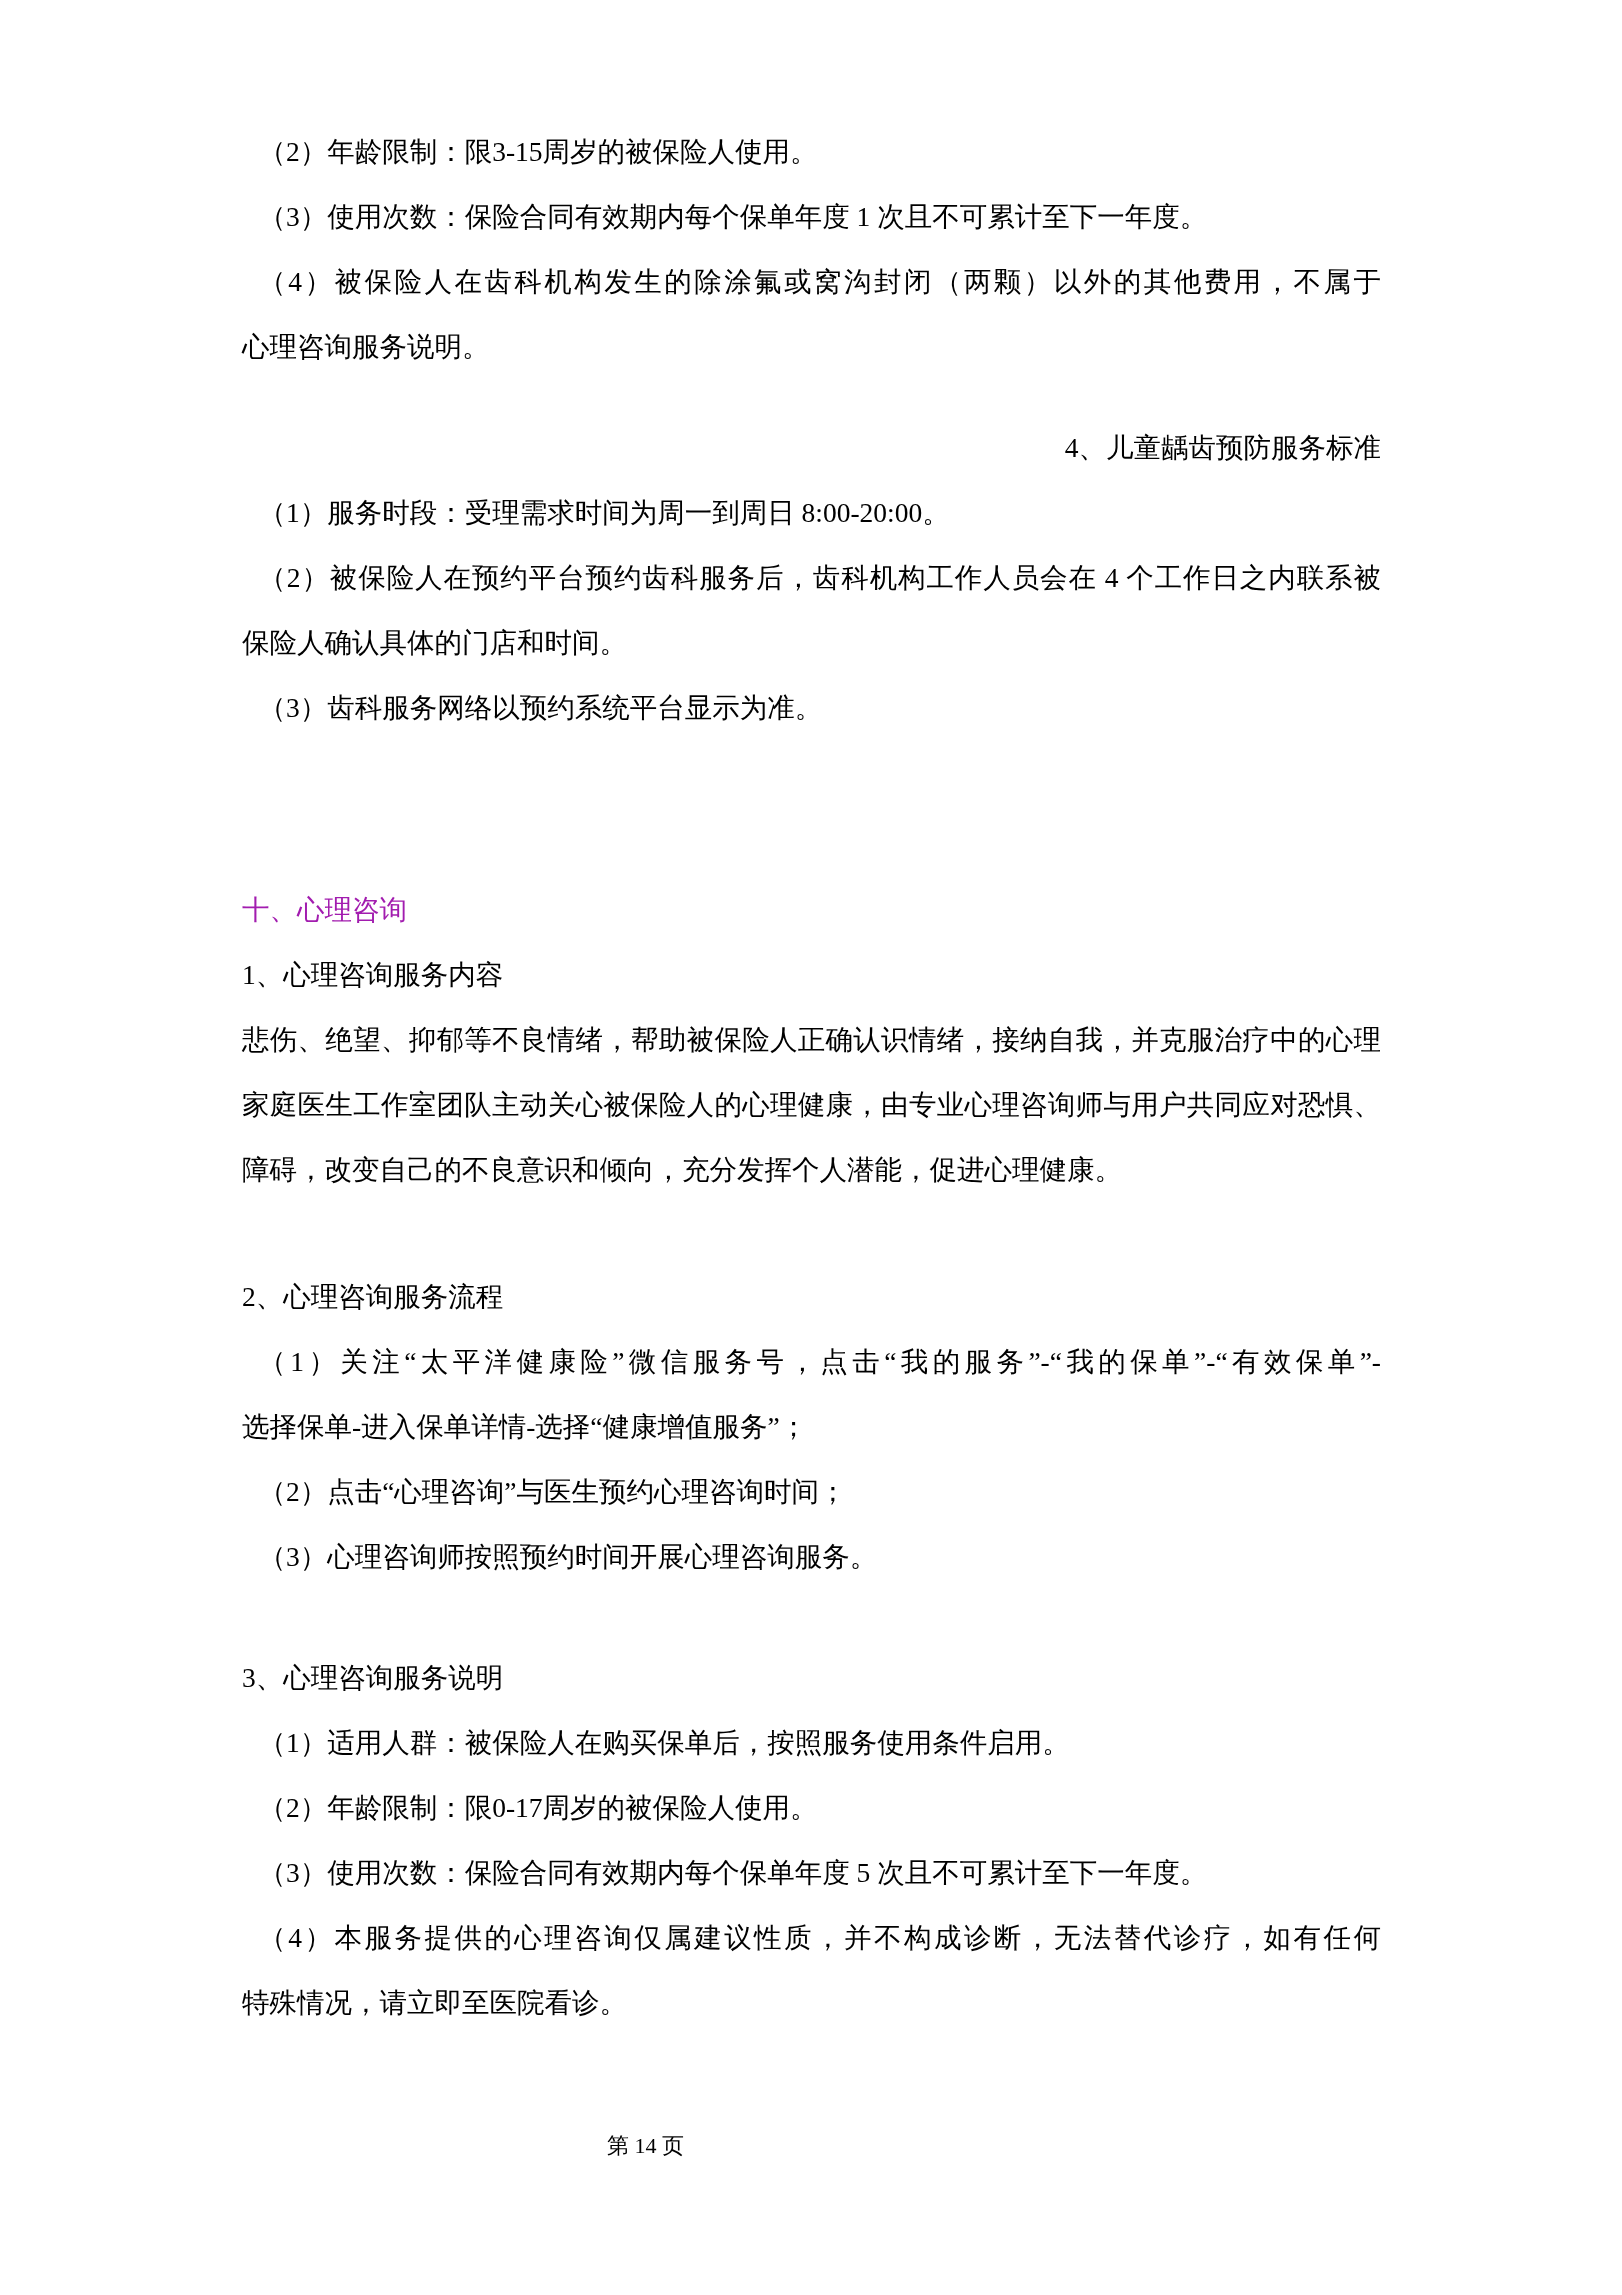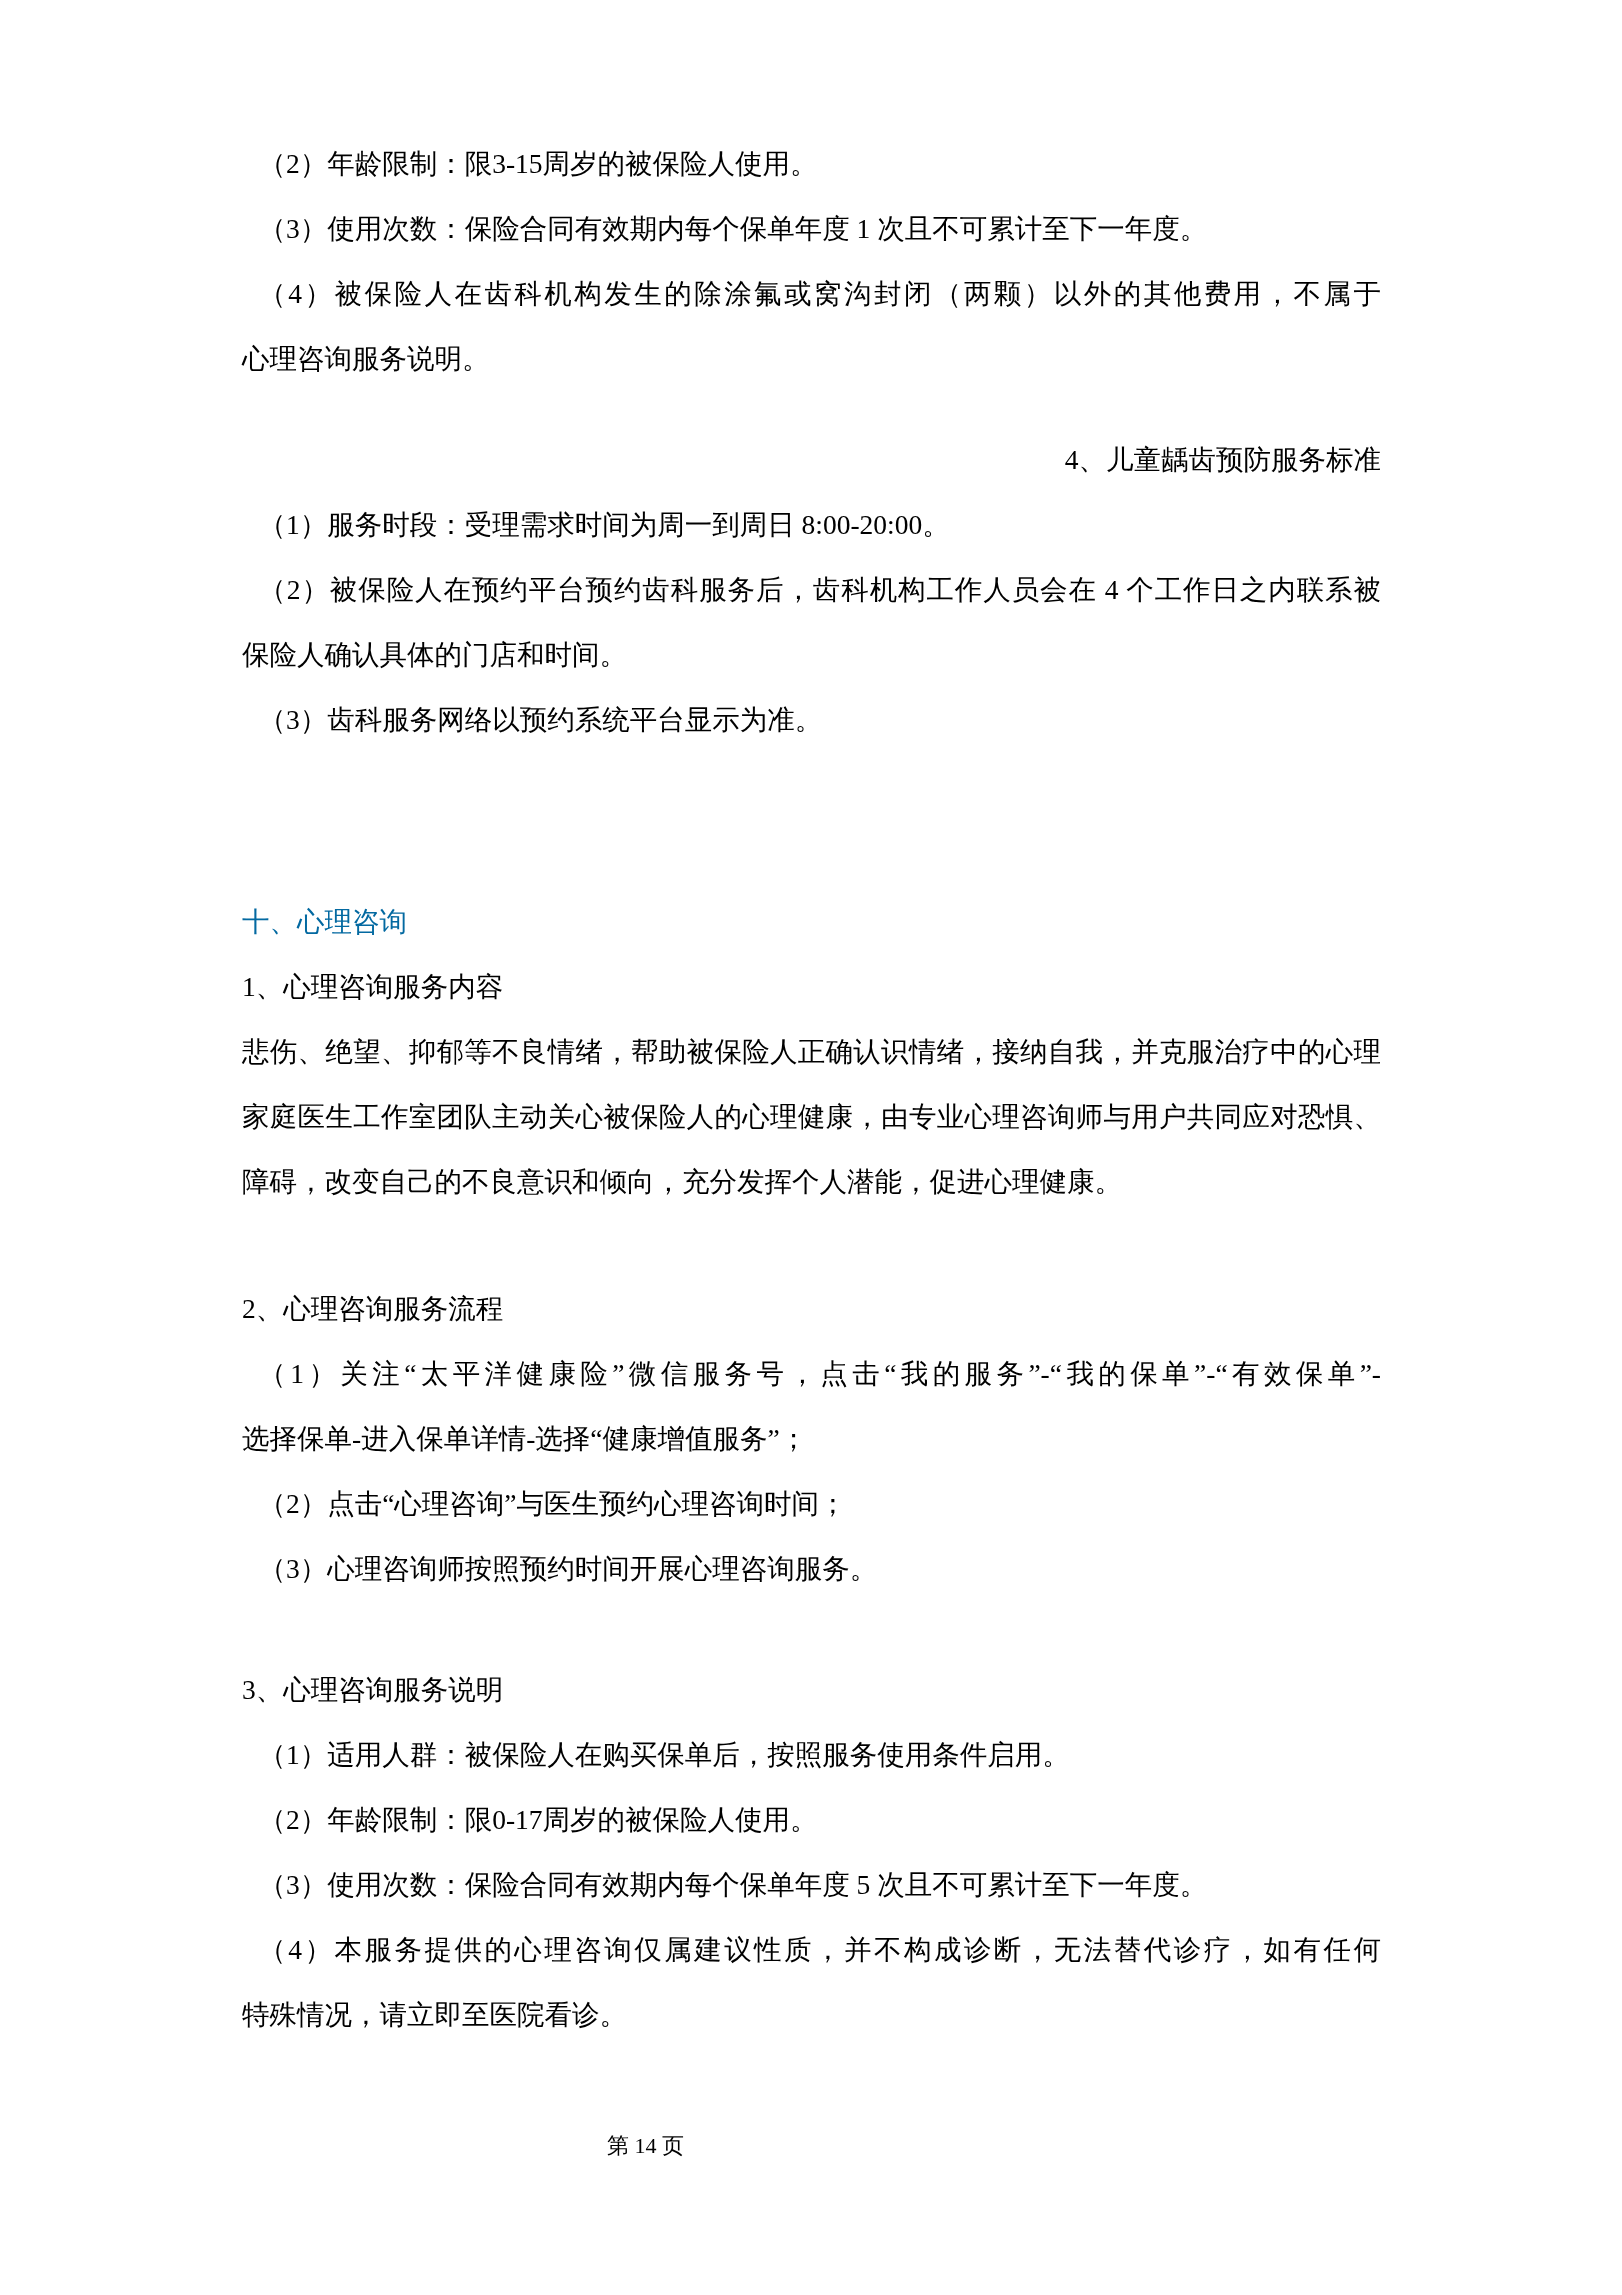--- a/index.html
+++ b/index.html
@@ -2,21 +2,21 @@
 <html lang="zh" style="font-size:10.5px"><head>
 <meta charset="utf-8">
 <style>
   html,body{margin:0;padding:0;}
   body{
     width:1623px;height:2295px;position:relative;background:#ffffff;
     font-family:"Liberation Serif","DejaVu Serif",serif;color:#000000;
     overflow:hidden;
   }
   .doc{
-    position:absolute;left:242px;top:17px;width:1139px;padding-top:114px;
+    position:absolute;left:242px;top:5px;width:1139px;padding-top:114px;
     font-size:27.5px;
   }
   .line{line-height:65px;height:65px;white-space:nowrap;}
   .wrapline{line-height:65px;height:65px;white-space:nowrap;
     text-align:justify;text-align-last:justify;}
   .indent-item{padding-left:16.4px;}
   .indent-head{padding-left:33px;text-align:right;}
   .b{font-weight:normal;}
   .gap-55{margin-top:36px;}
   .gap-210{margin-top:137px;}
@@ -39,21 +39,21 @@
   <div class="wrapline indent-item">（4）被保险人在齿科机构发生的除涂氟或窝沟封闭（两颗）以外的其他费用，不属于</div>
   <div class="line">心理咨询服务说明。</div>
 
   <div class="line indent-head b gap-55">4、儿童龋齿预防服务标准</div>
 
   <div class="line indent-item">（1）服务时段：受理需求时间为周一到周日 8:00-20:00。</div>
   <div class="wrapline indent-item">（2）被保险人在预约平台预约齿科服务后，齿科机构工作人员会在 4 个工作日之内联系被</div>
   <div class="line">保险人确认具体的门店和时间。</div>
   <div class="line indent-item">（3）齿科服务网络以预约系统平台显示为准。</div>
 
-  <div class="line b blue gap-210" style="color: #0369a1;">十、心理咨询</div>
+  <div class="line b blue gap-210" style="color: #a21caf;">十、心理咨询</div>
 
   <div class="line b">1、心理咨询服务内容</div>
 
   <div class="wrapline">悲伤、绝望、抑郁等不良情绪，帮助被保险人正确认识情绪，接纳自我，并克服治疗中的心理</div>
   <div class="wrapline">家庭医生工作室团队主动关心被保险人的心理健康，由专业心理咨询师与用户共同应对恐惧、</div>
   <div class="line">障碍，改变自己的不良意识和倾向，充分发挥个人潜能，促进心理健康。</div>
 
   <div class="line b gap-95">2、心理咨询服务流程</div>
 
   <div class="wrapline indent-item">（1）关注“太平洋健康险”微信服务号，点击“我的服务”-“我的保单”-“有效保单”-</div>

